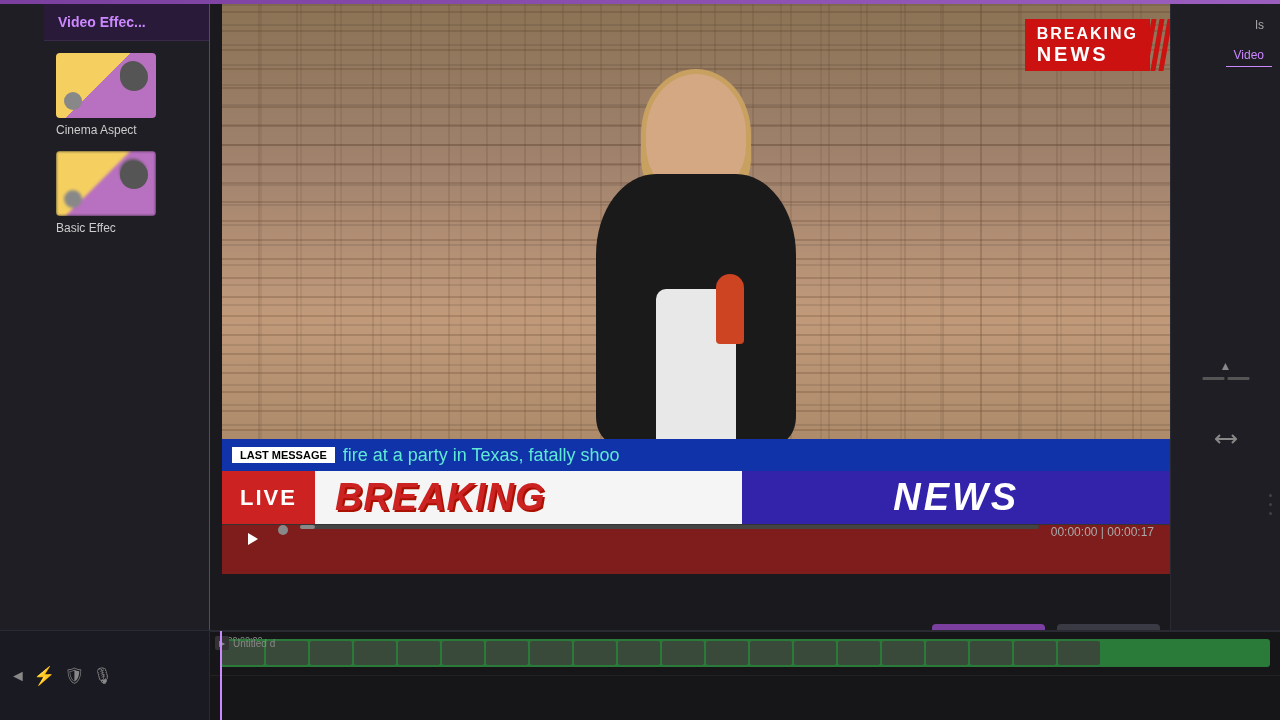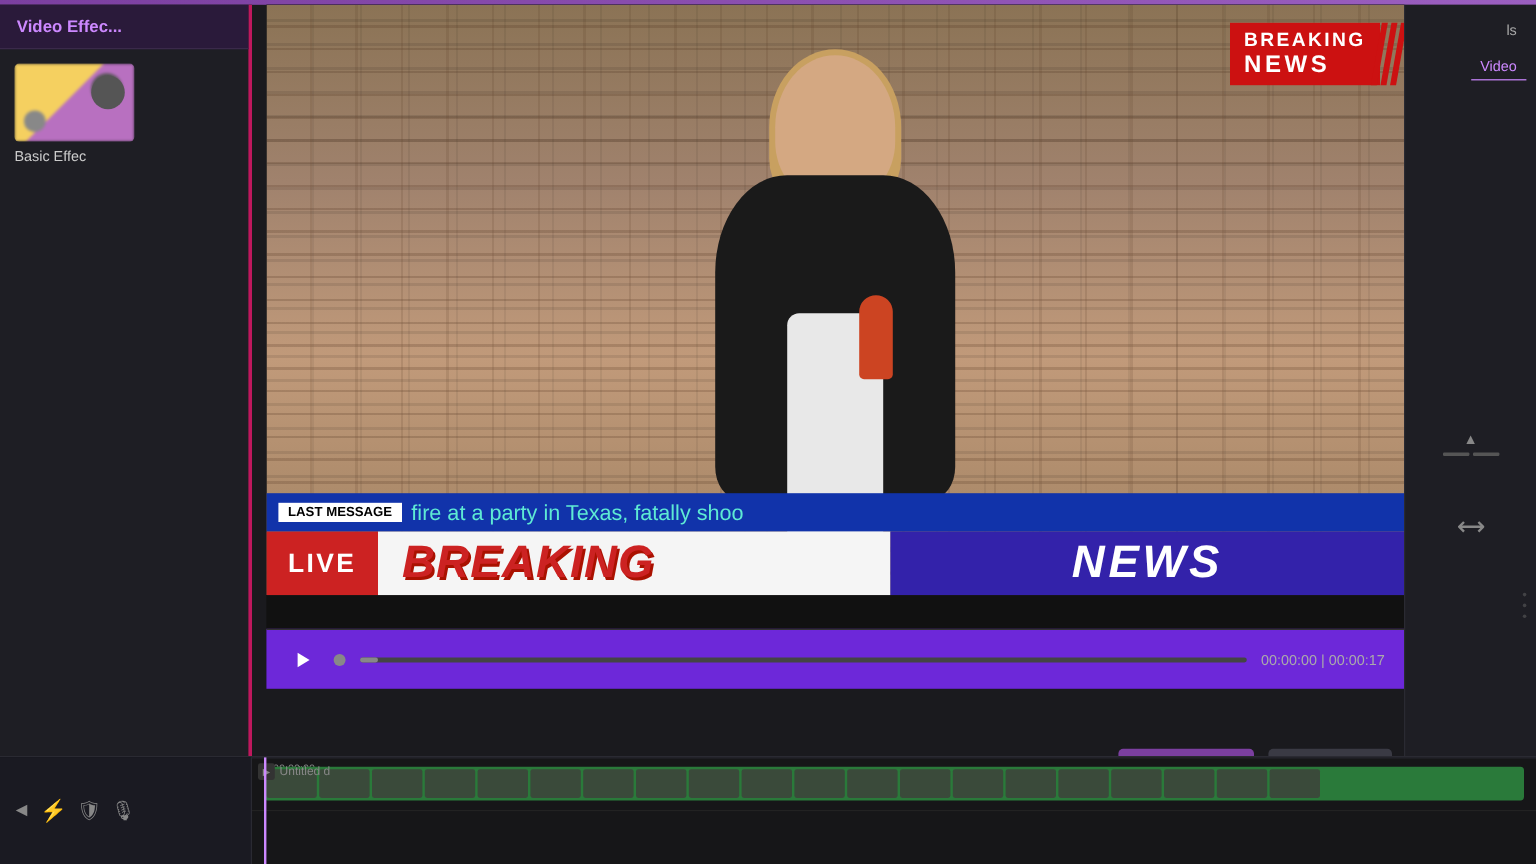--- a/index.html
+++ b/index.html
@@ -24,21 +24,22 @@
     }
 
     
     .left-panel {
       position: absolute;
       top: 4px;
       left: 0;
       width: 210px;
       height: 660px;
       background: #1e1e24;
-      border-right: 3px solid #be185d;
+      border-right: 1px solid #be185d;
+      padding-left: 44px;
     }
 
     .panel-header {
       padding: 10px 14px;
       font-size: 14px;
       font-weight: bold;
       color: #cc88ff;
       background: #2a1a3a;
       border-bottom: 1px solid #3a2a4a;
     }
@@ -336,27 +337,25 @@
       font-size: 38px;
       font-weight: 900;
       color: #fff;
       font-style: italic;
       letter-spacing: 3px;
     }
 
     
     .video-controls {
       height: 50px;
-      background: #6d28d9;
-      display: flex;
-      align-items: center;
+      background: #7f1d1d;
+      display: flex;
       padding: 0 16px;
       gap: 12px;
       border-top: 1px solid #333;
-      margin-top: 28px;
     }
 
     .play-btn {
       width: 28px;
       height: 28px;
       display: flex;
       align-items: center;
       justify-content: center;
       cursor: pointer;
       color: #fff;
@@ -574,20 +573,29 @@
     }
   </style>
 </head>
 <body>
 
 <div class="top-bar"></div>
 
 <div class="left-panel">
   <div class="panel-header">Video Effec...</div>
   <div class="effects-grid">
+    <div class="effect-item">
+      <div class="effect-thumb">
+        <div class="effect-thumb-cinema" style="width:100%;height:100%;background:linear-gradient(135deg,#f5d060 45%,#b870c0 45%);position:relative;">
+          <div style="position:absolute;top:8px;right:10px;width:26px;height:26px;background:#555;border-radius:50%;"></div>
+          <div style="position:absolute;bottom:8px;left:8px;width:18px;height:18px;background:#888;border-radius:50%;"></div>
+        </div>
+      </div>
+      <span class="effect-label">Cinema Aspect</span>
+    </div>
     <div class="effect-item">
       <div class="effect-thumb">
         <div style="width:100%;height:100%;background:linear-gradient(135deg,#f5d060 45%,#b870c0 45%);position:relative;filter:blur(1.5px);">
           <div style="position:absolute;top:8px;right:10px;width:26px;height:26px;background:#555;border-radius:50%;"></div>
           <div style="position:absolute;bottom:8px;left:8px;width:18px;height:18px;background:#888;border-radius:50%;"></div>
         </div>
       </div>
       <span class="effect-label">Basic Effec</span>
     </div>
   </div>

